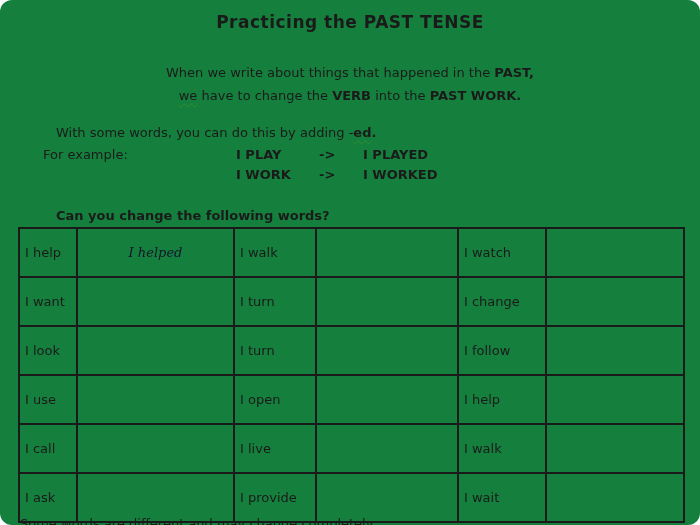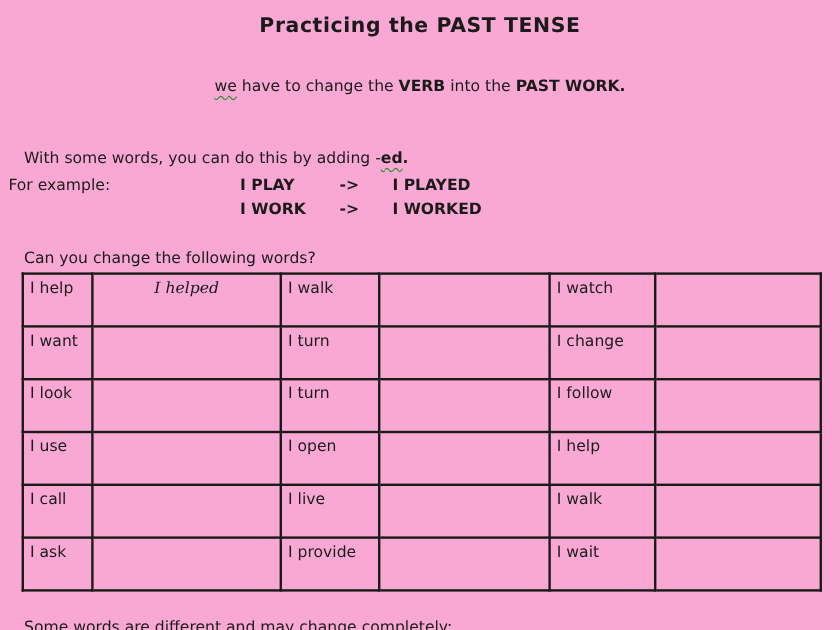--- a/index.html
+++ b/index.html
@@ -4,24 +4,25 @@
 <style>
   html, body {
     margin: 0;
     padding: 0;
     background: #ffffff;
   }
   .page {
     position: relative;
     width: 700px;
     height: 525px;
-    background: #f9a8d4;
+    background: #15803d;
     overflow: hidden;
     font-family: "DejaVu Sans", sans-serif;
     color: #1a1a1a;
+    border-radius: 12px;
   }
   .title {
     position: absolute;
     top: 12px;
     left: 0;
     width: 100%;
     margin: 0;
     text-align: center;
     font-size: 17px;
     font-weight: bold;
@@ -33,41 +34,42 @@
     left: 0;
     width: 100%;
     text-align: center;
     font-size: 13px;
     line-height: 23px;
   }
   .abs {
     position: absolute;
     font-size: 13px;
     white-space: nowrap;
+    margin-left: 36px;
   }
   .bold { font-weight: bold; }
   .sq {
     text-decoration-line: underline;
     text-decoration-style: wavy;
     text-decoration-color: #2e8b2e;
     text-decoration-thickness: 1px;
     text-underline-offset: 3px;
   }
   table.practice {
     position: absolute;
     left: 18px;
     top: 227px;
     width: 665px;
     border-collapse: collapse;
     table-layout: fixed;
   }
   table.practice td {
     border: 2px solid #1a1a1a;
     height: 44px;
-    padding: 4px 5px;
+    padding: 16px 5px;
     vertical-align: top;
     font-size: 13px;
     box-sizing: border-box;
     overflow: hidden;
   }
   td.hand {
     font-family: "DejaVu Serif", serif;
     font-style: italic;
     font-size: 15px;
     text-align: center;
@@ -83,35 +85,36 @@
   }
 </style>
 </head>
 <body>
 
 <div class="page">
 
   <h1 class="title">Practicing the PAST TENSE</h1>
 
   <div class="intro">
+    <div><span>When we write about things that happened in the </span><span class="bold">PAST,</span></div>
     <div><span class="sq">we</span><span> have to change the </span><span class="bold">VERB</span><span> into the </span><span class="bold">PAST WORK.</span></div>
   </div>
 
   <div class="abs" style="left:20px; top:125px;"><span>With some words, you can do this by adding -</span><span class="bold sq">ed</span><span class="bold">.</span></div>
 
   <div class="abs" style="left:7px;  top:147px;">For example:</div>
   <div class="abs bold" style="left:200px; top:147px;">I PLAY</div>
   <div class="abs bold" style="left:283px; top:147px;">-&gt;</div>
   <div class="abs bold" style="left:327px; top:147px;">I PLAYED</div>
 
   <div class="abs bold" style="left:200px; top:167px;">I WORK</div>
   <div class="abs bold" style="left:283px; top:167px;">-&gt;</div>
   <div class="abs bold" style="left:327px; top:167px;">I WORKED</div>
 
-  <div class="abs" style="left:20px; top:208px;">Can you change the following words?</div>
+  <div class="abs" style="left:20px; top:208px;font-weight:bold;">Can you change the following words?</div>
 
   <table class="practice">
     <colgroup>
       <col style="width:58px">
         <col style="width:157px">
       <col style="width:82px">
         <col style="width:142px">
       <col style="width:88px">
         <col style="width:138px">
     </colgroup>

